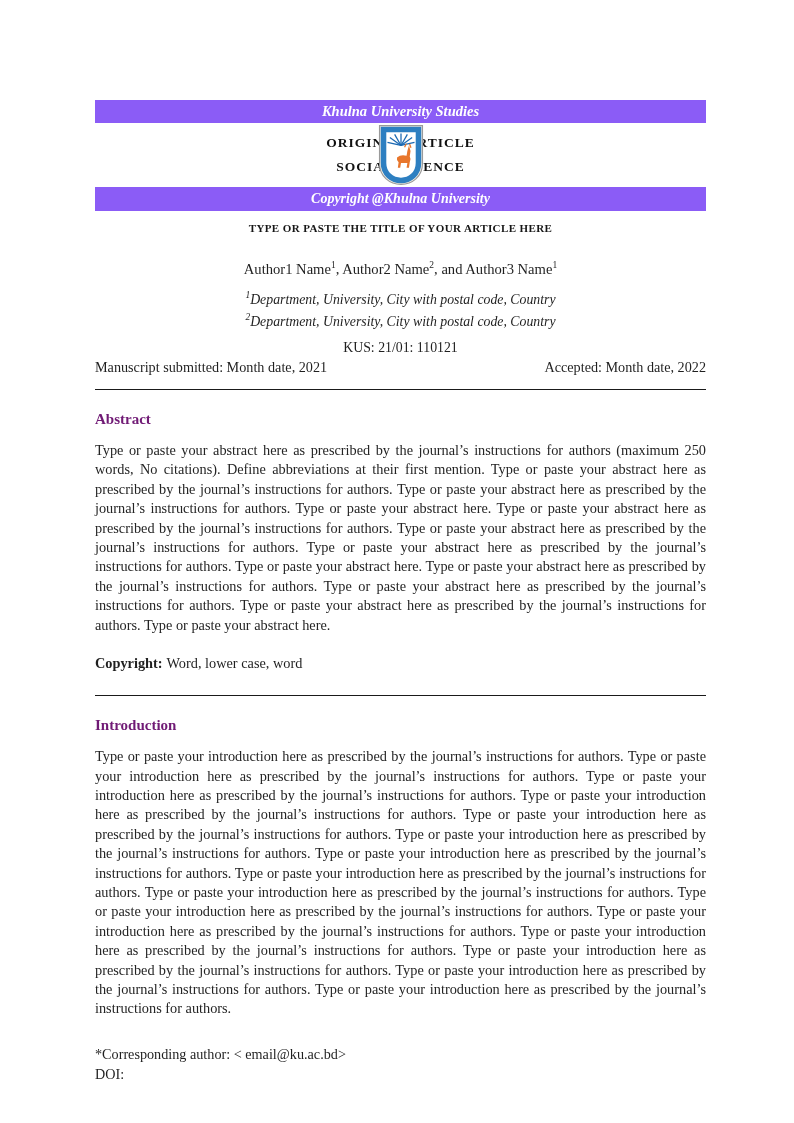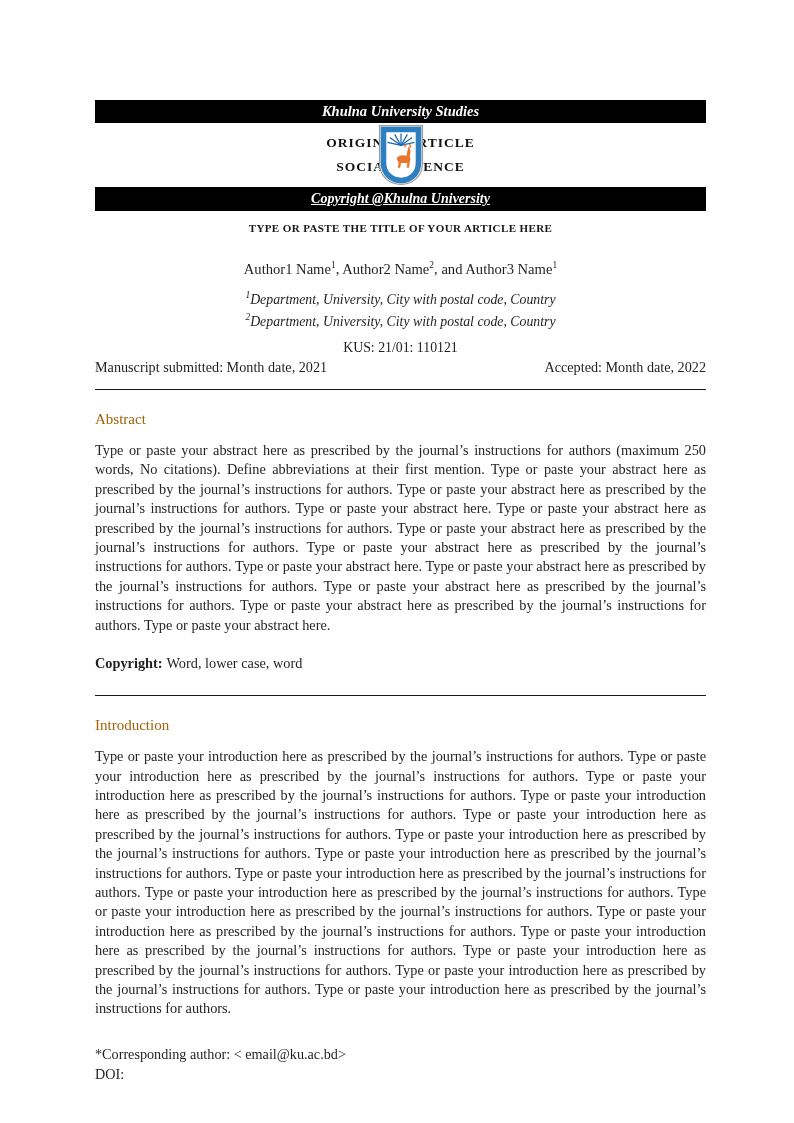--- a/index.html
+++ b/index.html
@@ -10,28 +10,28 @@
     color: #1f1f1f;
     position: relative;
     overflow: hidden;
   }
   .content {
     position: absolute;
     left: 95px; top: 100px;
     width: 611px;
   }
   .bar {
-    background: #000000;
+    background: #8b5cf6;
     color: #ffffff;
     text-align: center;
     font-style: italic;
     font-weight: bold;
   }
   .bar.journal { height: 23px; line-height: 23px; font-size: 14.5px; }
-  .bar.copyright { height: 24px; line-height: 24px; font-size: 14px; text-decoration: underline; }
+  .bar.copyright { height: 24px; line-height: 24px; font-size: 14px; }
   .header-band {
     height: 64px;
     display: flex;
     align-items: center;
     justify-content: space-between;
     padding: 12px 14px;
     position: relative;
     flex-direction: column;
   }
   .band-label {
@@ -77,24 +77,24 @@
     justify-content: space-between;
     font-size: 14.2px;
     margin-top: 3px;
   }
   .rule {
     border: none;
     border-top: 1.5px solid #1a1a1a;
     margin-top: 13px;
   }
   .section-heading {
-    font-weight: normal;
+    font-weight: bold;
     font-size: 15px;
     margin-top: 21px;
-    color: #a16207;
+    color: #701a75;
   }
   .body-para {
     font-size: 14.3px;
     line-height: 19.4px;
     text-align: justify;
     margin-top: 13px;
     color: #242424;
   }
   .keywords-line {
     font-size: 14.3px;

